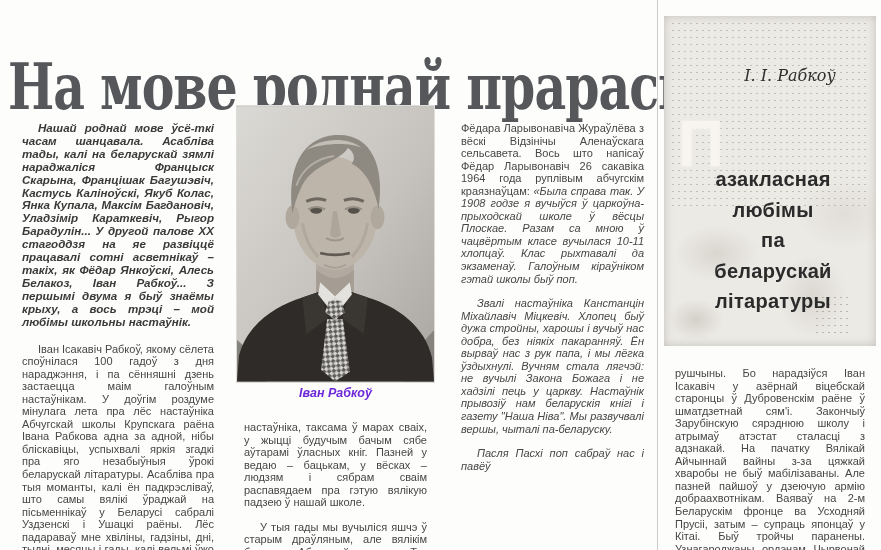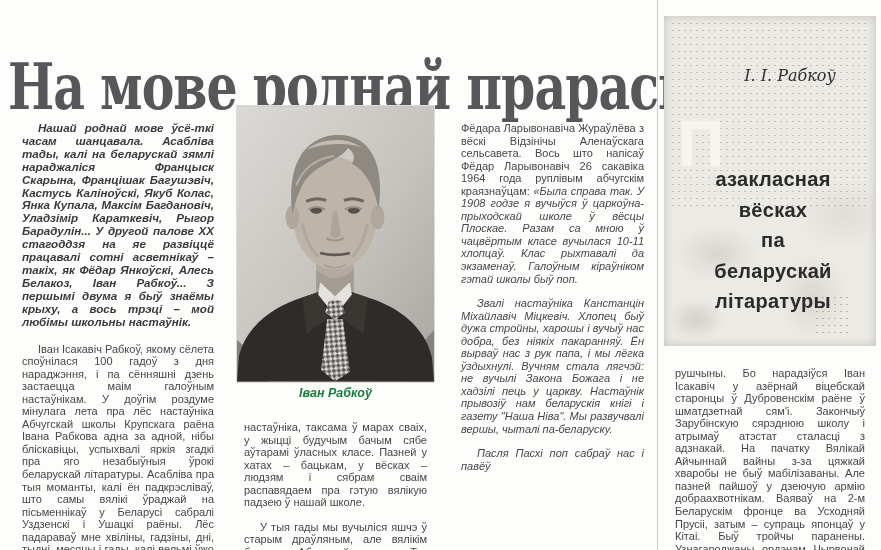--- a/index.html
+++ b/index.html
@@ -26,21 +26,21 @@
   .col3{left:449px;top:110px;width:207px;}
   .col4text{left:663px;top:355px;width:214px;}
   
   .photo{
     position:absolute;left:236px;top:105px;width:199px;height:278px;
     border:1px solid #dcdcda;box-sizing:border-box;background:#c4c1bc;
   }
   .photo svg{display:block;width:100%;height:100%;}
   .photo-caption{
     position:absolute;left:236px;top:386px;width:199px;text-align:center;
-    font-weight:bold;font-style:italic;font-size:12.5px;color:#15803d;
+    font-weight:bold;font-style:italic;font-size:12.5px;color:#6d28d9;
   }
   
   .vrule{position:absolute;left:657px;top:0;width:1px;height:550px;background:#cccccb;}
   
   .cover{
     position:absolute;left:664px;top:16px;width:212px;height:330px;
     background:#eceae5;box-shadow:inset 0 0 10px rgba(120,115,105,.35);
     overflow:hidden;
   }
   .cover .dots{
@@ -142,41 +142,41 @@
       <path d="M84,148 Q99,152 114,148" stroke="#5f5952" stroke-width="2.6" fill="none"></path>
       <path d="M88,160 Q99,166 110,160" stroke="#978f85" stroke-width="1.6" fill="none" opacity=".6"></path>
 
       <path d="M66,118 Q70,140 82,152" stroke="#a1988d" stroke-width="3" fill="none" opacity=".45"></path>
       <path d="M132,118 Q128,140 116,152" stroke="#a1988d" stroke-width="3" fill="none" opacity=".45"></path>
     </svg>
   </div>
   <div class="photo-caption">Іван Рабкоў</div>
 
   <div class="coltext col2text">
-    <p class="noindent">настаўніка, таксама ў марах сваіх, у жыцці будучым бачым сябе аўтарамі ўласных класе. Пазней у хатах – бацькам, у вёсках – людзям і сябрам сваім распавядаем пра гэтую вялікую падзею ў нашай школе.</p>
+    <p class="noindent">настаўніка, таксама ў марах сваіх, у жыцці будучым бачым сябе аўтарамі ўласных кніг. Пазней у ведаю – бацькам, у вёсках – людзям і сябрам сваім распавядаем пра гэтую вялікую падзею ў нашай школе.</p>
     <p>У тыя гады мы вучыліся яшчэ ў старым драўляным, але вялікім будынку Абчугскай школы. Тут была адна яшчэ больш даўняя прыбудова, у якой месцілася тагачасная школьная</p>
   </div>
 
   <div class="coltext col3">
     <p class="noindent"><span>Фёдара Ларывонавіча Жураўлёва з вёскі Відзінічы Аленаўскага сельсавета. Вось што напісаў Фёдар Ларывонавіч 26 сакавіка 1964 года руплівым абчугскім краязнаўцам: </span><span class="it">«Была справа так. У 1908 годзе я вучыўся ў царкоўна-прыходскай школе ў вёсцы Плоскае. Разам са мною ў чацвёртым класе вучылася 10-11 хлопцаў. Клас рыхтавалі да экзаменаў. Галоўным кіраўніком гэтай школы быў поп.</span></p>
     <p class="it">Звалі настаўніка Канстанцін Міхайлавіч Міцкевіч. Хлопец быў дужа стройны, харошы і вучыў нас добра, без ніякіх пакаранняў. Ён вырваў нас з рук папа, і мы лёгка ўздыхнулі. Вучням стала лягчэй: не вучылі Закона Божага і не хадзілі пець у царкву. Настаўнік прывозіў нам беларускія кнігі і газету "Наша Ніва". Мы развучвалі вершы, чыталі па-беларуску.</p>
     <p class="it">Пасля Пасхі поп сабраў нас і павёў</p>
   </div>
 
   <div class="vrule"></div>
 
   <div class="cover">
     <div class="dots"></div>
     <div class="dots2"></div>
     <div class="stains"></div>
     <div class="cover-author">І. І. Рабкоў</div>
     <div class="ghost-letter">П</div>
     <div class="cover-title">
       <span>азакласная</span>
-      <span>вёсках</span>
+      <span>любімы</span>
       <span>па</span>
       <span>беларускай</span>
       <span>літаратуры</span>
     </div>
   </div>
 
   <div class="coltext col4text">
     <p class="noindent">рушчыны. Бо нарадзіўся Іван Ісакавіч у азёрнай віцебскай старонцы ў Дубровенскім раёне ў шматдзетнай сям'і. Закончыў Зарубінскую сярэднюю школу і атрымаў атэстат сталасці з адзнакай. На пачатку Вялікай Айчыннай вайны з-за цяжкай хваробы не быў мабілізаваны. Але пазней пайшоў у дзеючую армію добраахвотнікам. Ваяваў на 2-м Беларускім фронце ва Усходняй Прусіі, затым – супраць японцаў у Кітаі. Быў тройчы паранены. Узнагароджаны ордэнам Чырвонай Зоркі, медалямі «За адвагу», «За ўзяцце Кёнігсберга», «За перамогу над Германіяй», «За перамогу над Японіяй».</p>
   </div>
 

